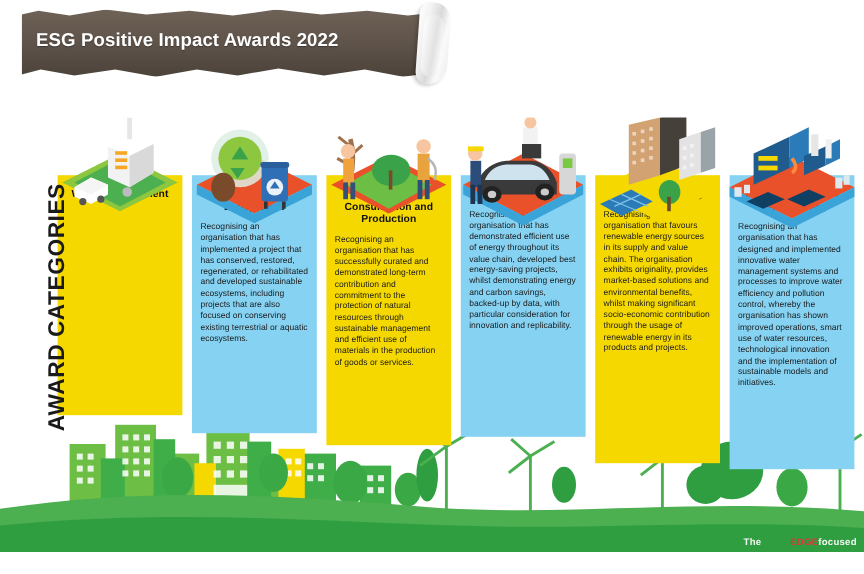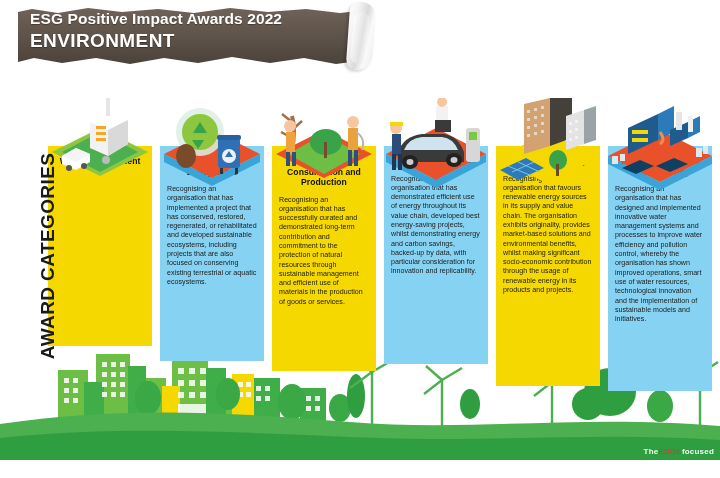--- a/index.html
+++ b/index.html
@@ -16,21 +16,21 @@
     position:absolute;left:18px;top:8px;width:348px;height:56px;
     background:linear-gradient(180deg,#6f6257 0%,#5d5249 55%,#4b4239 100%);
     z-index:6;
     clip-path:polygon(0 4px,14px 1px,40px 5px,70px 0px,104px 4px,140px 1px,176px 5px,212px 0px,250px 4px,288px 1px,322px 5px,348px 2px,
       348px 52px,318px 56px,286px 50px,252px 55px,214px 49px,180px 55px,146px 50px,112px 56px,78px 50px,44px 55px,16px 50px,0 54px);
     box-shadow:0 2px 4px rgba(0,0,0,.25);
   }
   .header-text{
     position:absolute;left:30px;top:10px;width:330px;z-index:8;color:#fff;
   }
-  .hdr-line1{font-size:15.5px;font-weight:bold;letter-spacing:.1px;line-height:18px;text-shadow:0 1px 1px rgba(0,0,0,.35);}
+  .hdr-line1{font-size:15.5px;font-weight:bold;letter-spacing:.1px;line-height:18px;text-shadow:0 1px 1px rgba(0,0,0,.35);margin-top:15px;}
   .hdr-line2{font-size:19px;font-weight:bold;letter-spacing:.4px;line-height:22px;margin-top:2px;text-shadow:0 1px 1px rgba(0,0,0,.35);}
 
   .tear-roll{
     position:absolute;left:348px;top:2px;width:26px;height:68px;z-index:7;
     background:linear-gradient(100deg,#ffffff 0%,#f3f3f3 25%,#d9d9d9 52%,#fafafa 72%,#ededed 100%);
     border-radius:10px 14px 16px 10px;
     transform:rotate(4deg);
     box-shadow:-2px 2px 3px rgba(0,0,0,.18);
   }
   .tear-roll2{
@@ -77,21 +77,21 @@
   }
 
   
   .icon-wrap{
     position:absolute;top:-2px;left:-4px;width:112px;height:92px;z-index:7;
   }
   .watermark{
     position:absolute;right:6px;bottom:22px;z-index:12;font-size:8px;font-weight:bold;
     color:#ffffff;opacity:.92;letter-spacing:.2px;
   }
-  .watermark .wm-red{color:#e8323c;}
+  .watermark .wm-red{color:#e8323c;margin-left:24px;}
   .footer-strip{position:absolute;left:0;bottom:0;width:720px;height:18px;background:#ffffff;z-index:11;}
   .left-white{position:absolute;left:0;top:0;width:48px;height:478px;background:#ffffff;z-index:3;}
 </style>
 </head>
 <body>
 
 <div id="stage">
 
   <div class="ground">
     <svg class="skyline" viewBox="0 0 720 74" preserveAspectRatio="none">
@@ -196,21 +196,20 @@
     </svg>
   </div>
 
   <div class="left-white"></div>
 
   <div class="header-band"></div>
   <div class="tear-roll"></div>
   <div class="tear-roll2"></div>
   <div class="header-text">
     <div class="hdr-line1">ESG Positive Impact Awards 2022</div>
-    <div class="hdr-line2">ENVIRONMENT</div>
   </div>
 
   <div class="vlabel">AWARD CATEGORIES</div>
 
   <div class="cols" id="cols">
       <div class="col yellow" style="left: 0px;">
         <div class="panel" style="height: 200px;">
           <div class="cat-title">Waste Management</div>
         </div>
         <div class="icon-wrap"><svg viewBox="0 0 112 92" width="112" height="92">

